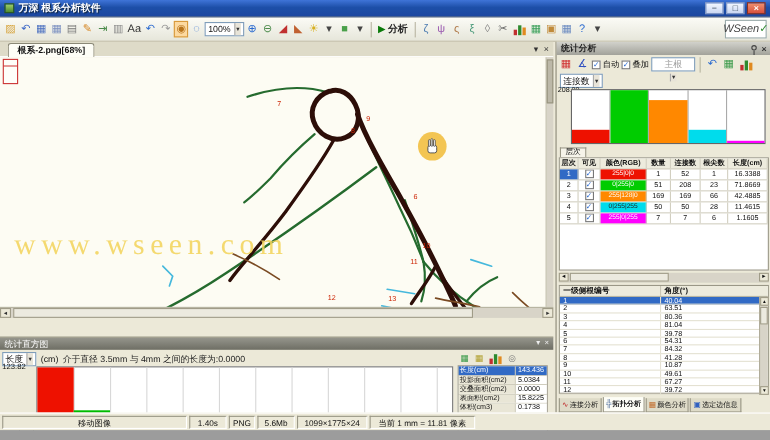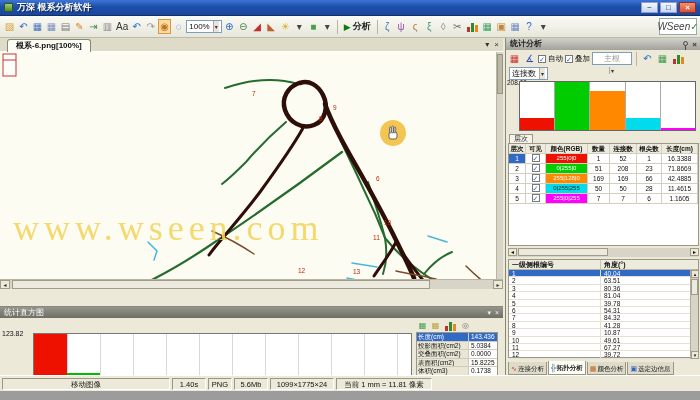--- a/index.html
+++ b/index.html
@@ -39,21 +39,21 @@
 
   
   .tabbar{position:absolute;left:0;top:38px;width:503px;height:14px;background:#dedbc8;border-bottom:1px solid #fff;}
   .doctab{position:absolute;left:7px;top:1px;height:13px;padding:0 8px;background:#fdfdf6;border:1px solid #8a8876;border-bottom:none;
     border-radius:3px 3px 0 0;font-size:8px;line-height:12px;font-weight:bold;}
   .tabbtns{position:absolute;right:4px;top:2px;font-size:8px;color:#333;display:flex;gap:5px;}
 
   
   .canvas{position:absolute;left:0;top:52px;width:497px;height:227px;background:#fdfcf3;overflow:hidden;border-right:1px solid #b8b5a2;}
   .wm{position:absolute;left:13px;top:155px;font-family:"Liberation Serif","DejaVu Serif",serif;
-    font-size:36px;letter-spacing:5px;color:rgba(242,212,92,.88);white-space:nowrap;}
+    font-size:27px;letter-spacing:5px;color:rgba(242,212,92,.88);white-space:nowrap;}
   .vscroll{position:absolute;left:497px;top:52px;width:6px;height:227px;background:#d8d4c8;}
   .vscroll .thumb{position:absolute;left:0;top:2px;width:6px;height:40px;background:#bcb8a8;border:1px solid #98947f;}
   .hscroll{position:absolute;left:0;top:279px;width:503px;height:10px;background:#d8d4c8;border-top:1px solid #b8b5a2;}
   .hscroll .arr{position:absolute;top:0;width:10px;height:9px;background:#ece9d8;border:1px solid #a09c88;font-size:6px;line-height:8px;text-align:center;color:#333;}
   .hscroll .thumb{position:absolute;left:12px;top:0;width:418px;height:9px;background:#eceadf;border:1px solid #a09c88;}
 
   
   .bpanel{position:absolute;left:0;top:306px;width:503px;height:86px;background:#ece9d8;border-top:1px solid #8a8876;}
   .bphead{position:absolute;left:0;top:0;width:503px;height:11px;background:linear-gradient(#95958c,#6e6e64);
     color:#fff;font-size:8px;line-height:11px;padding-left:4px;}
@@ -192,21 +192,21 @@
         <span class="tbi" style="color: rgb(42, 106, 208);">?</span>
         <span class="tbi" style="color: rgb(68, 68, 68);">▾</span>
       </span>
     <span class="logo">
         <span>WSeen</span>
         <b>✓</b>
       </span>
   </div>
 
   <div class="tabbar">
-    <span class="doctab">根系-6.png[100%]</span>
+    <span class="doctab">根系-2.png[68%]</span>
     <span class="tabbtns">
       <span>▾</span>
       <span>×</span>
     </span>
   </div>
 
   <div class="canvas">
     <svg width="497" height="227">
 
       <rect x="3" y="2" width="13" height="22" fill="rgba(255,255,255,.5)" stroke="#cc3333" stroke-width="1"></rect>
@@ -274,20 +274,28 @@
     <span class="arr" style="right:0;">▸</span>
   </div>
 
   <div class="bpanel">
     <div class="bphead">
       <span>统计直方图</span>
       <span class="hbtns">
         <span>▾</span>
         <span>×</span>
       </span>
+    </div>
+    <div class="bpctrl">
+      <span class="combo">
+        <span>长度</span>
+        <span class="dd">▾</span>
+      </span>
+      <span>(cm)</span>
+      <span style="color:#222;">介于直径 3.5mm 与 4mm 之间的长度为:0.0000</span>
     </div>
     <span class="ymax">123.82</span>
     <div class="lplot" id="lplot">
         <div class="grid" style="left: 33px;"></div>
         <div class="grid" style="left: 66px;"></div>
         <div class="grid" style="left: 99px;"></div>
         <div class="grid" style="left: 132px;"></div>
         <div class="grid" style="left: 165px;"></div>
         <div class="grid" style="left: 198px;"></div>
         <div class="grid" style="left: 231px;"></div>

